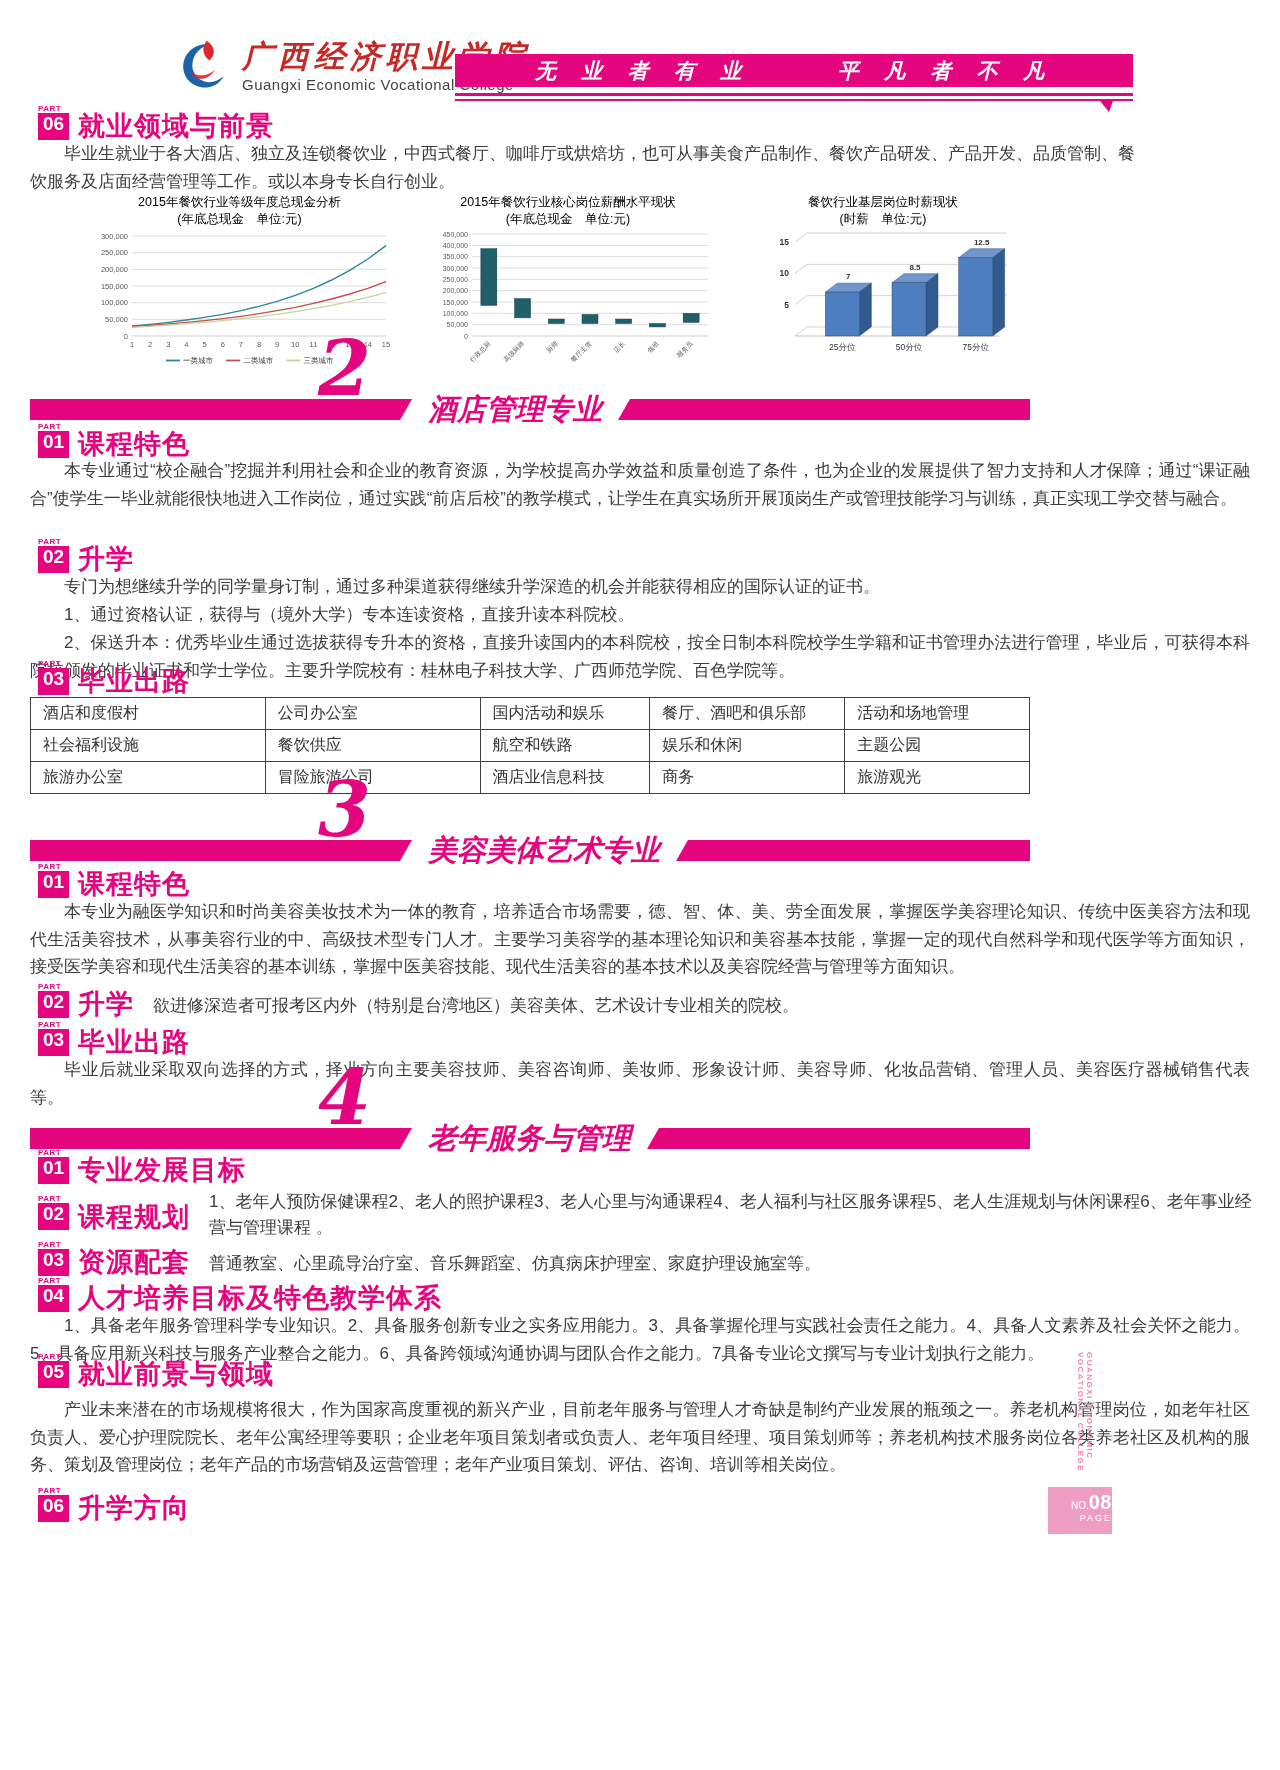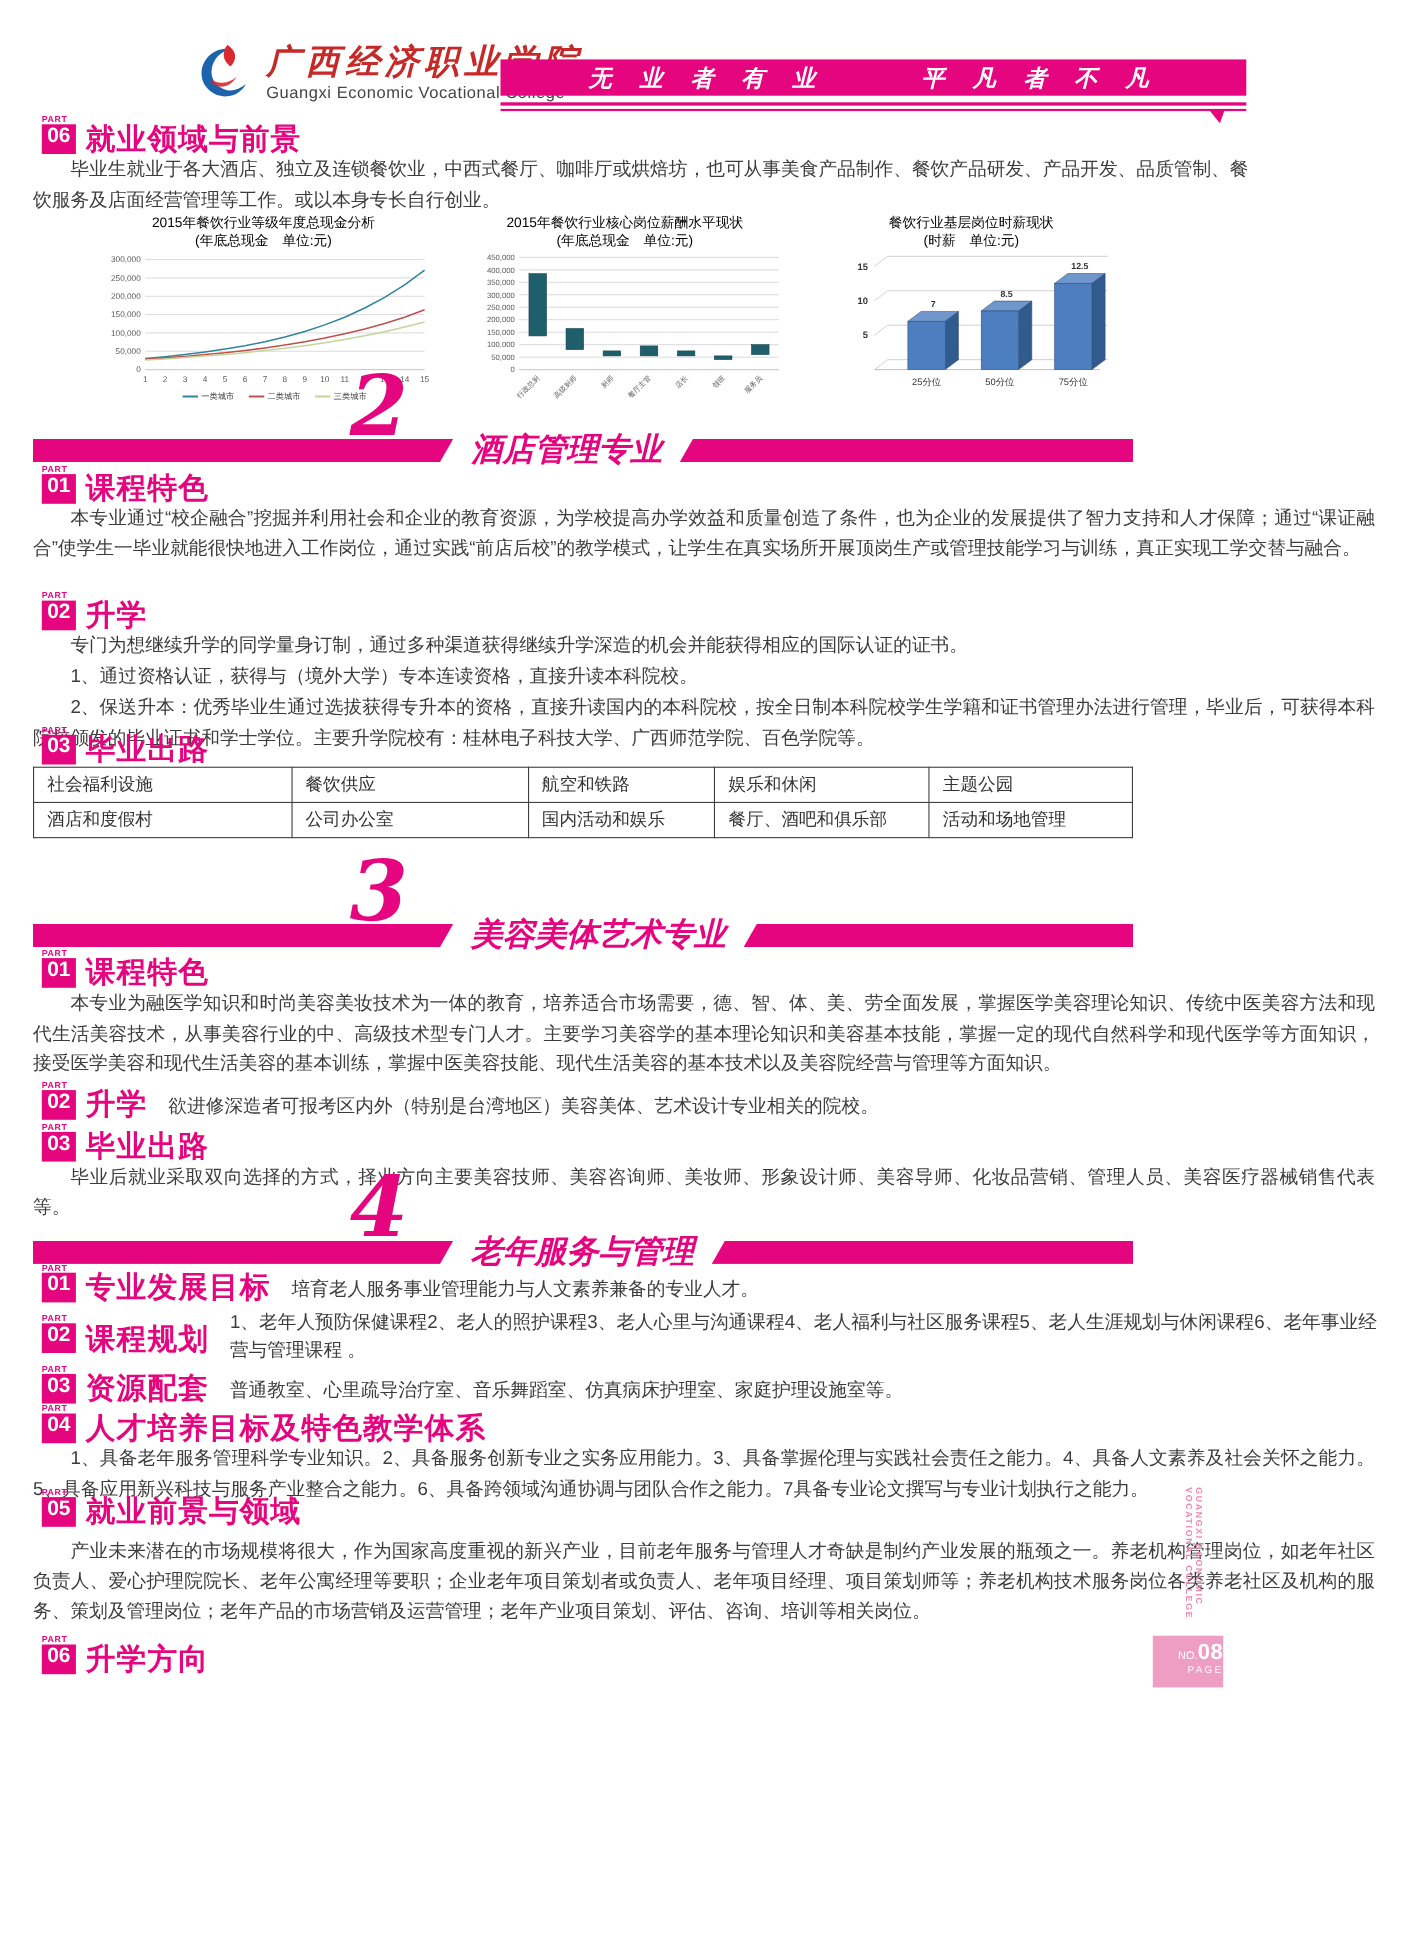--- a/index.html
+++ b/index.html
@@ -256,32 +256,39 @@
   <table class="paths-table">
     <colgroup>
         <col style="width:23.5%">
         <col style="width:21.5%">
         <col style="width:17%">
         <col style="width:19.5%">
         <col style="width:18.5%">
       </colgroup>
     <tbody>
         <tr>
+      <td>酒店和度假村</td>
+      <td>公司办公室</td>
+      <td>国内活动和娱乐</td>
+      <td>餐厅、酒吧和俱乐部</td>
+      <td>活动和场地管理</td>
+    </tr>
+    <tr>
       <td>社会福利设施</td>
       <td>餐饮供应</td>
       <td>航空和铁路</td>
       <td>娱乐和休闲</td>
       <td>主题公园</td>
     </tr>
     <tr>
-      <td>酒店和度假村</td>
-      <td>公司办公室</td>
-      <td>国内活动和娱乐</td>
-      <td>餐厅、酒吧和俱乐部</td>
-      <td>活动和场地管理</td>
+      <td>旅游办公室</td>
+      <td>冒险旅游公司</td>
+      <td>酒店业信息科技</td>
+      <td>商务</td>
+      <td>旅游观光</td>
     </tr>
   </tbody>
     </table>
 
   <div class="divider" style="top:791px">
     <div class="div-num">3</div>
     <div class="bar-left"></div>
     <div class="div-title">美容美体艺术专业</div>
     <div class="bar-right"></div>
   </div>
@@ -319,21 +326,20 @@
     <div class="div-title">老年服务与管理</div>
     <div class="bar-right"></div>
   </div>
 
   <div class="part-head" style="left:38px;top:1152px;width:1215px">
     <span class="badge">
       <span class="part-word">PART</span>
       <span class="badge-num">01</span>
     </span>
     <h2 class="part-title">专业发展目标</h2>
-    <span class="inline-text">培育老人服务事业管理能力与人文素养兼备的专业人才。</span>
   </div>
 
   <div class="part-head" style="left:38px;top:1189px;width:1215px">
     <span class="badge">
       <span class="part-word">PART</span>
       <span class="badge-num">02</span>
     </span>
     <h2 class="part-title">课程规划</h2>
     <span class="inline-text" style="flex:1">1、老年人预防保健课程2、老人的照护课程3、老人心里与沟通课程4、老人福利与社区服务课程5、老人生涯规划与休闲课程6、老年事业经营与管理课程 。</span>
   </div>

